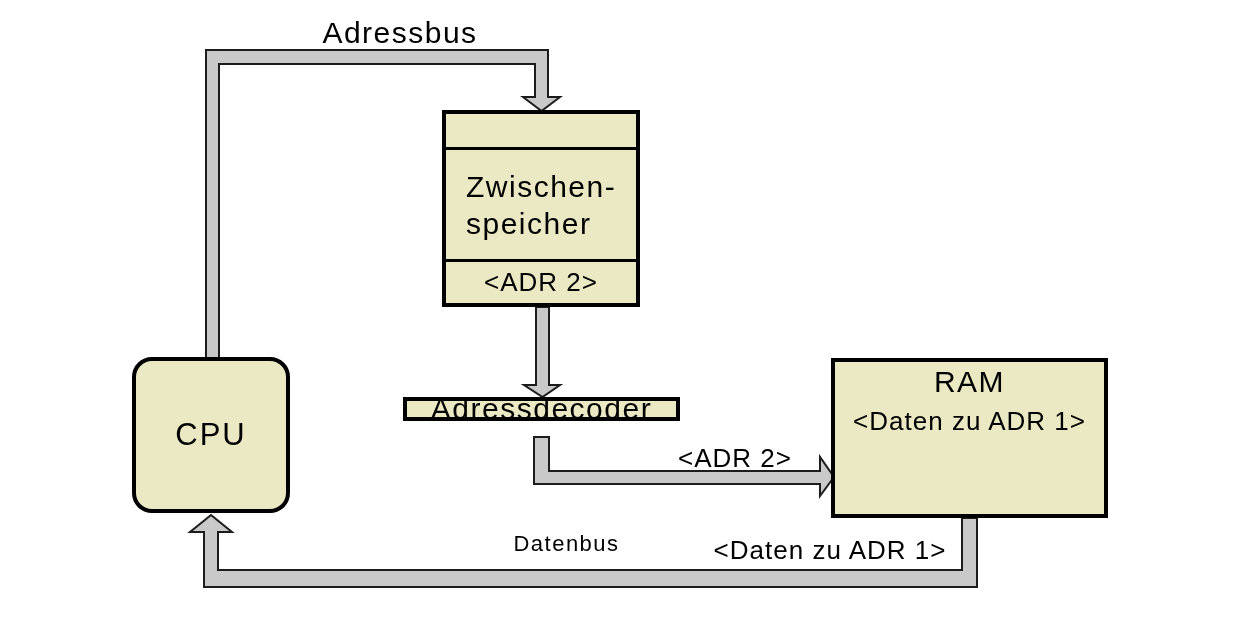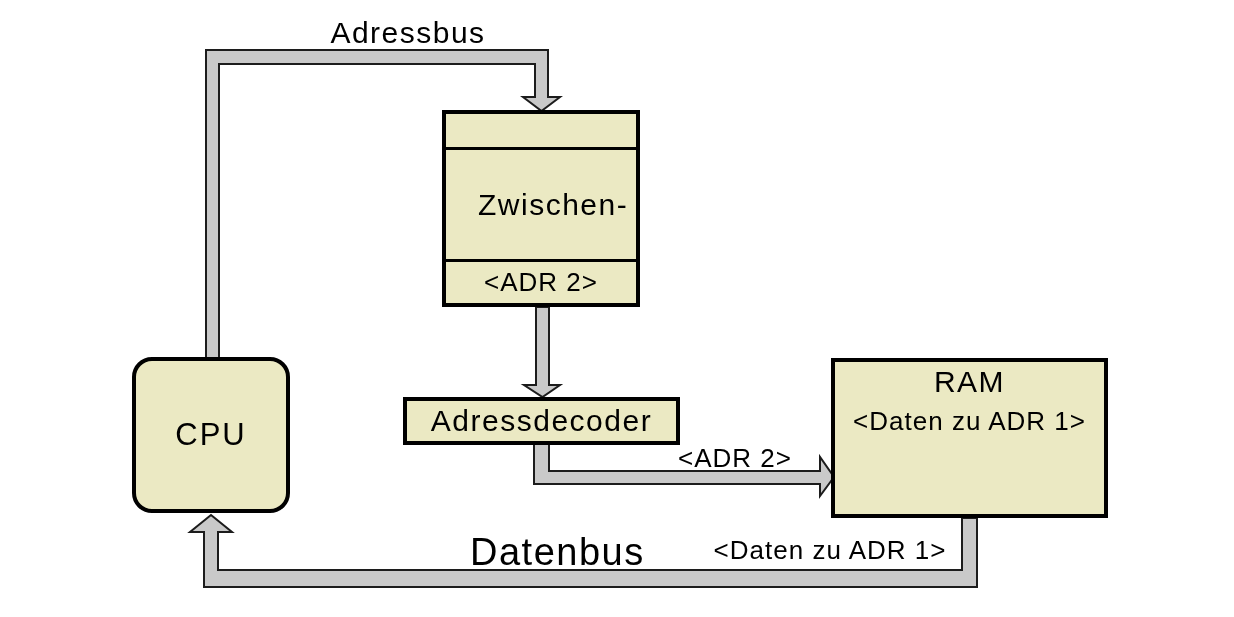--- a/index.html
+++ b/index.html
@@ -19,32 +19,32 @@
   .pipes{position:absolute;left:0;top:0;width:1234px;height:617px;z-index:0;}
   .pipe{fill:var(--bus-fill);stroke:var(--bus-outline);stroke-width:2;stroke-linejoin:miter;}
   .box{
     position:absolute;box-sizing:border-box;z-index:1;
     background:var(--box-fill);border:4px solid var(--box-border);
   }
   .cpu{left:132px;top:357px;width:158px;height:156px;display:flex;align-items:center;justify-content:center;border-radius:20px;}
   .cpu span{font-size:31px;letter-spacing:2px;}
   .zwischenspeicher{left:442px;top:110px;width:198px;height:197px;display:flex;flex-direction:column;}
   .zs-top{height:33px;flex:0 0 auto;}
-  .zs-mid{flex:1 1 auto;border-top:3px solid var(--box-border);display:flex;flex-direction:column;justify-content:center;padding-left:32px;font-size:30px;letter-spacing:1.5px;line-height:37px;}
+  .zs-mid{flex:1 1 auto;border-top:3px solid var(--box-border);display:flex;flex-direction:column;justify-content:center;padding-left:20px;font-size:30px;letter-spacing:1.5px;line-height:37px;}
   .zs-bottom{flex:0 0 auto;height:41px;border-top:3px solid var(--box-border);display:flex;align-items:center;justify-content:center;font-size:26px;letter-spacing:1px;}
-  .adressdecoder{left:403px;top:397px;width:277px;height:48px;display:flex;align-items:center;justify-content:center;}
+  .adressdecoder{left:403px;top:397px;width:277px;height:24px;display:flex;align-items:center;justify-content:center;}
   .adressdecoder span{font-size:30px;letter-spacing:1.5px;}
   .ram{left:831px;top:358px;width:277px;height:160px;text-align:center;}
   .ram-title{font-size:30px;letter-spacing:1.5px;line-height:40px;}
   .ram-line{font-size:26px;letter-spacing:1px;line-height:39px;}
   .ram-line.first{margin-top:10px;}
   .freelabel{position:absolute;z-index:2;text-align:center;white-space:nowrap;}
-  .lbl-adressbus{left:312px;top:16px;width:192px;font-size:30px;letter-spacing:1.5px;}
+  .lbl-adressbus{left:304px;top:16px;width:192px;font-size:30px;letter-spacing:1.5px;}
   .lbl-adr2{left:670px;top:443px;width:130px;font-size:26px;letter-spacing:1px;}
-  .lbl-datenbus{left:470px;top:531px;width:155px;font-size:38px;letter-spacing:1.5px;text-align:right;}
+  .lbl-datenbus{left:489px;top:531px;width:155px;font-size:22px;letter-spacing:1.5px;}
   .lbl-daten-adr1{left:712px;top:535px;width:236px;font-size:26px;letter-spacing:1px;}
 </style>
 </head>
 <body>
 
 <div class="canvas">
 
   <svg class="pipes" viewBox="0 0 1234 617" aria-hidden="true">
     <path class="pipe" d="M206,50 L548,50 L548,97 L560,97 L541.5,111 L523,97 L535,97 L535,64 L219,64 L219,359 L206,359 Z"></path>
     <path class="pipe" d="M536,307 L549,307 L549,385 L560,385 L542.5,397 L524,385 L536,385 Z"></path>
@@ -53,20 +53,21 @@
   </svg>
 
   <div class="box cpu">
     <span>CPU</span>
   </div>
 
   <div class="box zwischenspeicher">
     <div class="zs-top"></div>
     <div class="zs-mid">
       <div>Zwischen-</div>
+      <div>speicher</div>
     </div>
     <div class="zs-bottom">
       <span>&lt;ADR 2&gt;</span>
     </div>
   </div>
 
   <div class="box adressdecoder">
     <span>Adressdecoder</span>
   </div>
 

